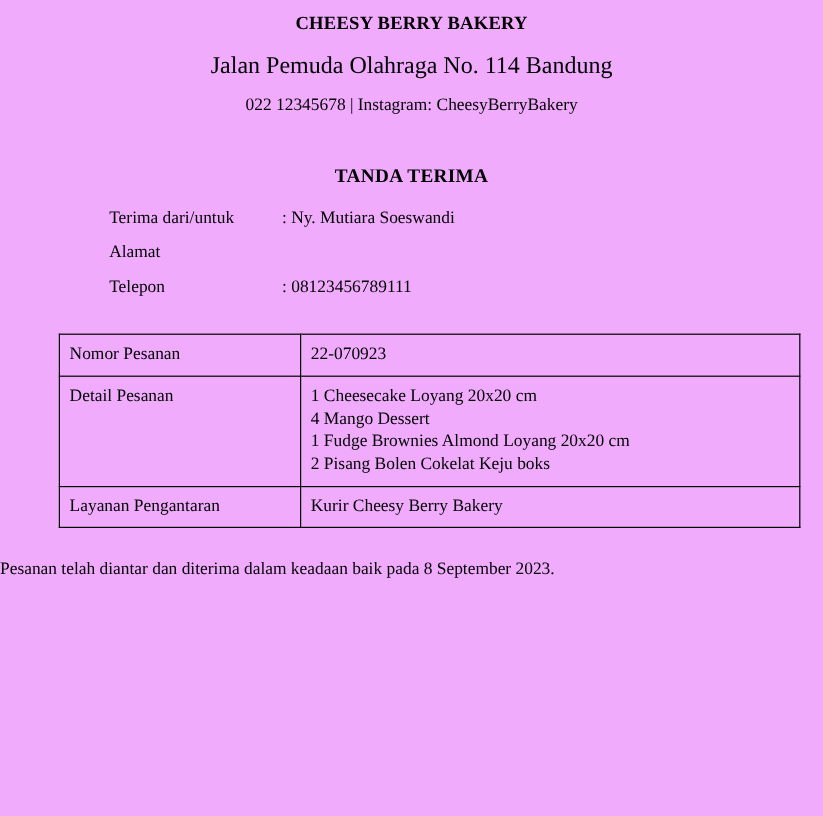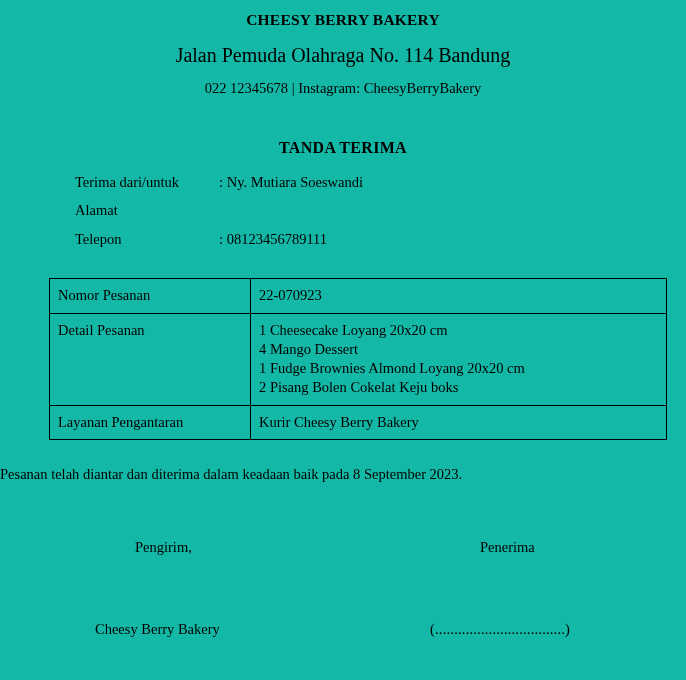--- a/index.html
+++ b/index.html
@@ -12,21 +12,21 @@
   body {
     font-family: "Liberation Serif", "DejaVu Serif", serif;
     color: #000000;
     -webkit-font-smoothing: antialiased;
   }
 
   .page {
     position: relative;
     width: 686px;
     height: 680px;
-    background: #14b8a6;
+    background: #f0abfc;
     overflow: hidden;
     box-sizing: border-box;
   }
 
   
   .letterhead {
     width: 100%;
     text-align: center;
     padding-top: 11px;
   }
@@ -59,20 +59,21 @@
     font-size: 16px;
     font-weight: bold;
     letter-spacing: 0.3px;
     margin-top: 42px;
   }
 
   
   .info-block {
     margin-top: 18px;
     padding-left: 75px;
+    margin-left: 16px;
   }
 
   .info-row {
     display: flex;
     align-items: baseline;
     font-size: 14.5px;
     line-height: 1.0;
     margin-bottom: 14px;
   }
 
@@ -215,20 +216,14 @@
           <td class="col-label">Layanan Pengantaran</td>
           <td class="col-value">Kurir Cheesy Berry Bakery</td>
         </tr>
 
       </tbody>
     </table>
   </div>
 
   <div class="delivery-note">Pesanan telah diantar dan diterima dalam keadaan baik pada 8 September 2023.</div>
 
-  <div class="signature-area">
-    <div class="sig-col sig-sender-title">Pengirim,</div>
-    <div class="sig-col sig-receiver-title">Penerima</div>
-    <div class="sig-col sig-sender-name">Cheesy Berry Bakery</div>
-    <div class="sig-col sig-receiver-name">(..................................)</div>
-  </div>
 
 </div>
 
 </body></html>

